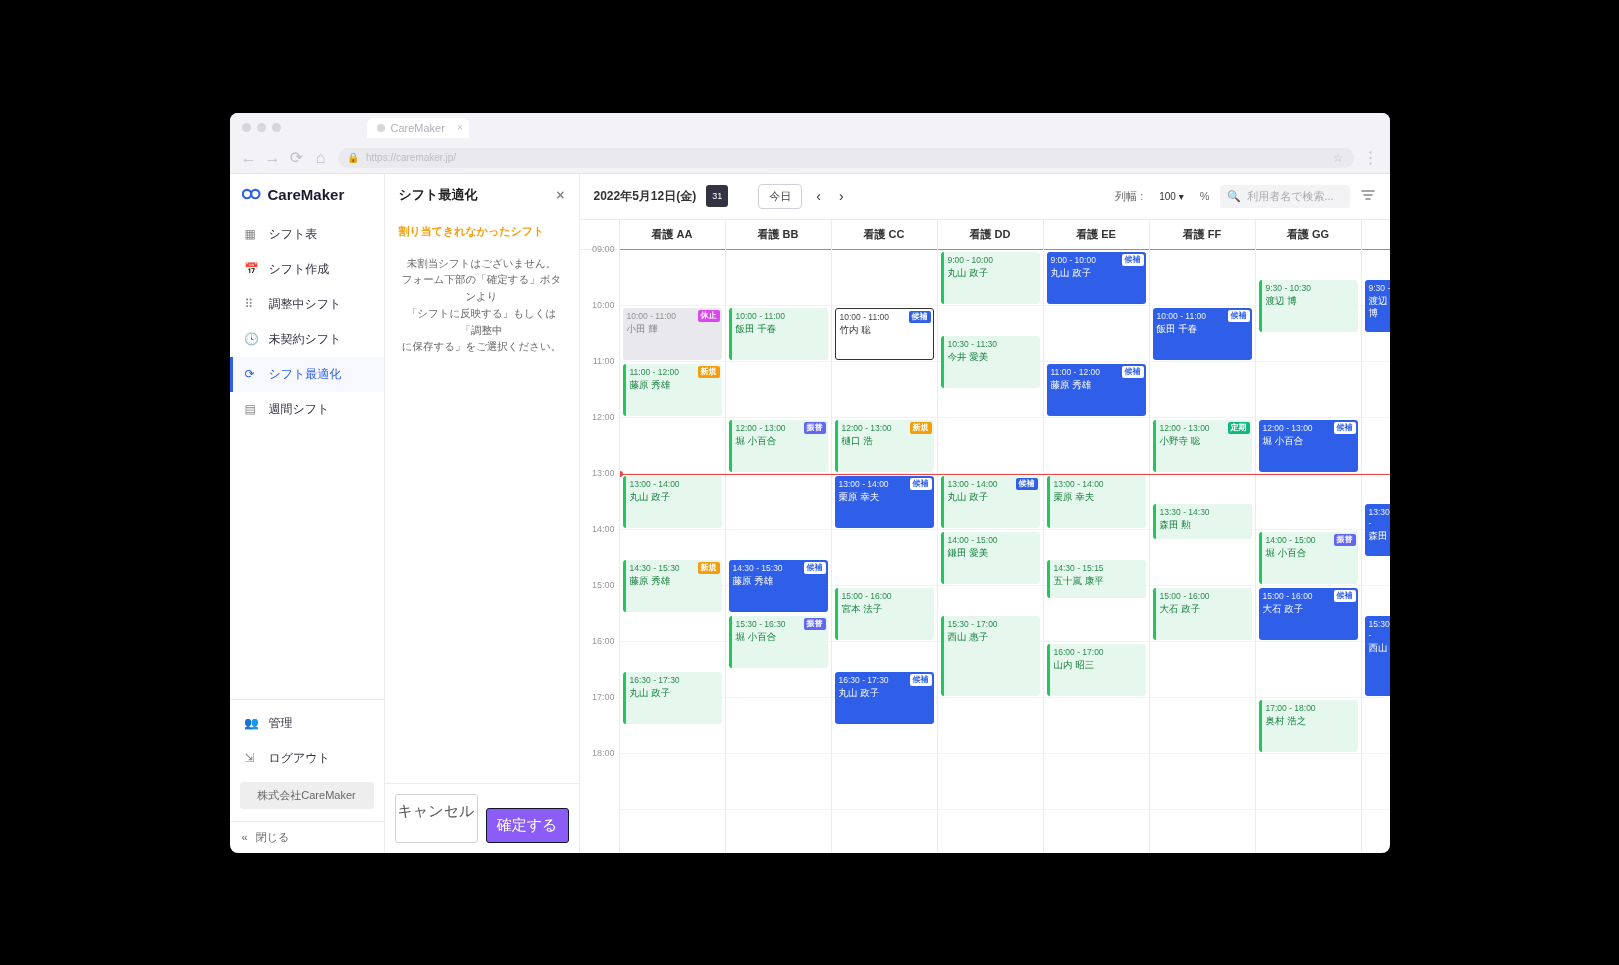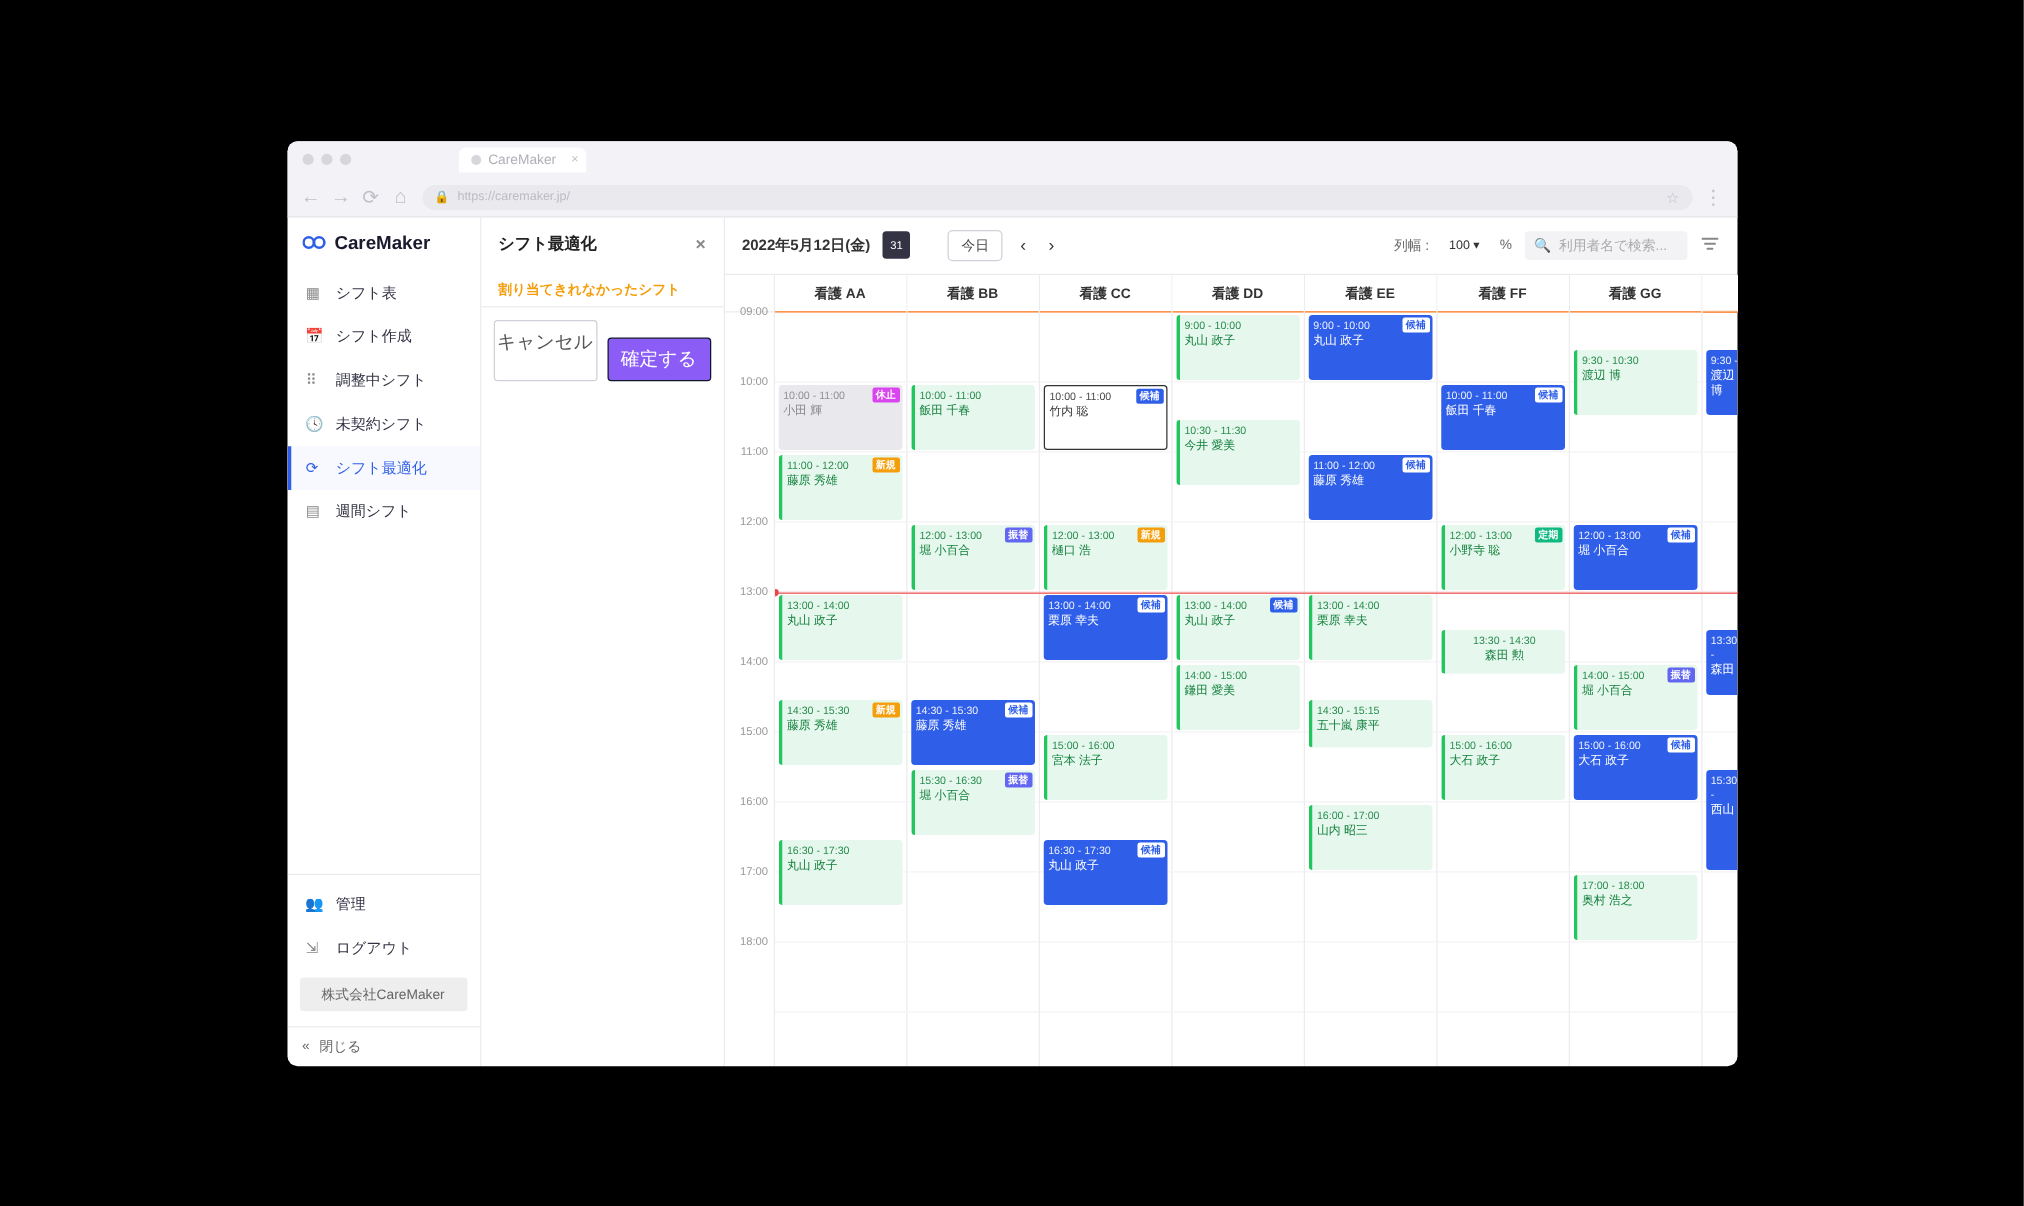--- a/index.html
+++ b/index.html
@@ -164,20 +164,26 @@
         <span>閉じる</span>
       </div>
     </div>
 
     <div class="panel">
       <div class="panel-head">
         <span>シフト最適化</span>
         <span class="panel-close">×</span>
       </div>
       <div class="panel-sub">割り当てきれなかったシフト</div>
+      <div class="panel-body">
+        <div>未割当シフトはございません。</div>
+        <div>フォーム下部の「確定する」ボタンより</div>
+        <div>「シフトに反映する」もしくは「調整中</div>
+        <div>に保存する」をご選択ください。</div>
+      </div>
       <div class="panel-footer">
         <div class="btn btn-ghost">キャンセル</div>
         <div class="btn btn-primary">確定する</div>
       </div>
     </div>
 
     <div class="main">
       <div class="toolbar">
         <span class="date-disp">2022年5月12日(金)</span>
         <span class="cal-icn">31</span>
@@ -374,20 +380,24 @@
                 </div>
                 <div class="shift v-green" style="top: 226px; height: 52px;">
                   <div class="shift-time">13:00 - 14:00</div>
                <div class="shift-name">丸山 政子</div>
                   <span class="badge b-cand">候補</span>
                 </div>
                 <div class="shift v-green" style="top: 282px; height: 52px;">
                   <div class="shift-time">14:00 - 15:00</div>
                <div class="shift-name">鎌田 愛美</div>
                 </div>
+                <div class="shift v-green" style="top: 366px; height: 80px;">
+                  <div class="shift-time">15:30 - 17:00</div>
+               <div class="shift-name">西山 惠子</div>
+                </div>
               </div>
             </div>
             <div class="col">
               <div class="col-head">看護 EE</div>
               <div class="col-body">
                 <div class="hour-line"></div>
                 <div class="hour-line"></div>
                 <div class="hour-line"></div>
                 <div class="hour-line"></div>
                 <div class="hour-line"></div>
@@ -436,21 +446,21 @@
                 <div class="shift v-blue" style="top: 58px; height: 52px;">
                   <div class="shift-time">10:00 - 11:00</div>
                <div class="shift-name">飯田 千春</div>
                   <span class="badge b-cand">候補</span>
                 </div>
                 <div class="shift v-green" style="top: 170px; height: 52px;">
                   <div class="shift-time">12:00 - 13:00</div>
                <div class="shift-name">小野寺 聡</div>
                   <span class="badge b-rec">定期</span>
                 </div>
-                <div class="shift v-green" style="top: 254px; height: 35px; text-align: center;">
+                <div class="shift v-green" style="top: 254px; height: 35px;">
                   <div class="shift-time">13:30 - 14:30</div>
                <div class="shift-name">森田 勲</div>
                 </div>
                 <div class="shift v-green" style="top: 338px; height: 52px;">
                   <div class="shift-time">15:00 - 16:00</div>
                <div class="shift-name">大石 政子</div>
                 </div>
               </div>
             </div>
             <div class="col">

